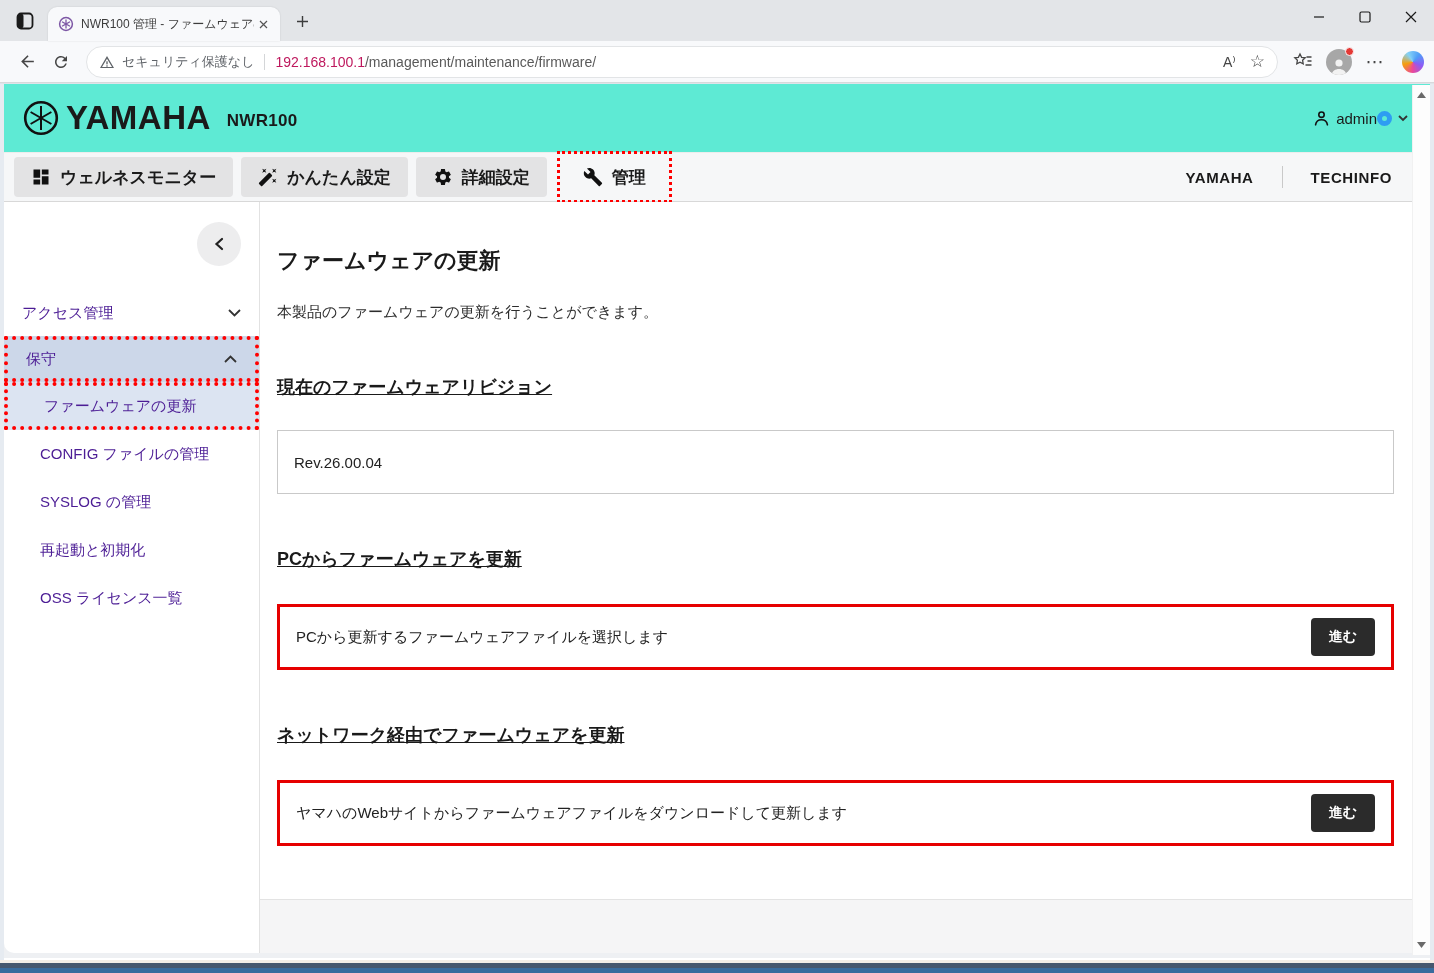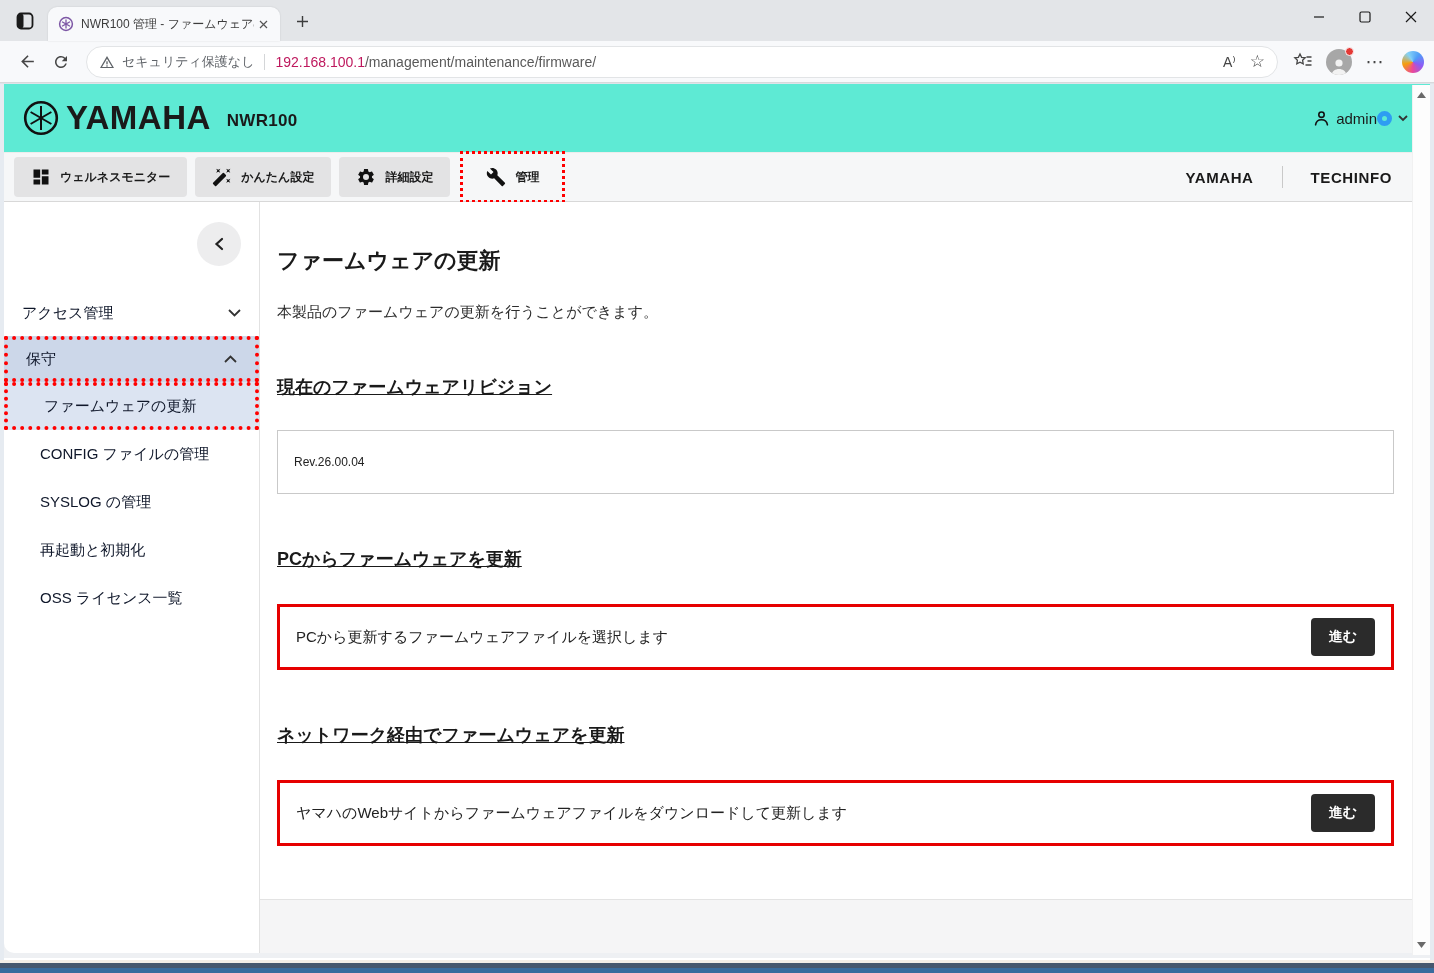--- a/index.html
+++ b/index.html
@@ -50,42 +50,42 @@
   .site-header { height:68px; display:flex; align-items:center; padding:0 22px 0 18px; background:#5eead4; }
   .brand { display:flex; align-items:center; }
   .brand-text { font-size:33px; font-weight:800; letter-spacing:.5px; margin-left:6px; font-stretch:condensed; }
   .model { font-size:17px; font-weight:700; margin:6px 0 0 16px; letter-spacing:.3px; }
   .header-right { margin-left:auto; display:flex; align-items:center; }
   .admin-label { font-size:15px; margin:0 0 0 5px; }
   .admin-ring { width:15px; height:15px; border:5px solid #2e9df2; border-radius:50%; }
   .caret { margin-left:6px; }
 
   .nav { height:50px; background:#f6f7f8; border-top:1px solid #ededed; border-bottom:1px solid #d8d8d8; display:flex; align-items:center; padding:0 10px; }
-  .nav-btn { display:flex; align-items:center; gap:9px; background:#e3e3e4; border-radius:4px; height:40px; padding:0 17px; font-size:12px; font-weight:700; margin-right:8px; cursor:pointer; }
+  .nav-btn { display:flex; align-items:center; gap:9px; background:#e3e3e4; border-radius:4px; height:40px; padding:0 17px; font-size:17px; font-weight:700; margin-right:8px; cursor:pointer; }
   .manage-wrap { border:3px dotted #ff0000; padding:2px 6px; margin-left:2px; height:52px; display:flex; align-items:center; }
   .nav-btn.active { background:transparent; margin:0; }
   .nav-right { margin-left:auto; display:flex; align-items:center; }
   .nav-link { font-size:15px; font-weight:700; letter-spacing:.6px; padding:0 28px; cursor:pointer; }
   .nav-sep { width:1px; height:22px; background:#c9c9c9; }
 
   .body-row { display:flex; height:calc(100% - 120px); background:#eef0f3; }
   .sidebar { width:256px; background:#fff; border-right:1px solid #e2e2e2; position:relative; height:calc(100% - 5px); border-radius:0 0 0 10px; }
   .collapse-btn { position:absolute; top:20px; right:18px; width:44px; height:44px; border-radius:50%; background:#ededee; display:flex; align-items:center; justify-content:center; cursor:pointer; }
   .side-menu { position:absolute; top:88px; left:0; right:0; }
-  .side-row { height:46px; display:flex; align-items:center; justify-content:space-between; padding:0 18px; font-size:15px; color:#0f172a; cursor:pointer; }
+  .side-row { height:46px; display:flex; align-items:center; justify-content:space-between; padding:0 18px; font-size:15px; color:#4c1d95; cursor:pointer; }
   .side-row.group-open { background:#ccd7e9; border:4px dotted #ff0000;gap:16px; }
   .side-row.child { padding-left:36px; height:48px; }
   .side-row.child.selected { background:#dce4f2; border:4px dotted #ff0000; }
 
   .main-wrap { flex:1; height:calc(100% - 5px); margin-right:18px; background:#f5f5f6; border-top:none; display:flex; flex-direction:column; }
   .main-content { background:#fff; padding:0 18px 0 17px; height:698px; border-bottom:1px solid #e3e3e3; }
   .page-title { font-size:22px; font-weight:700; margin:44px 0 0; }
   .page-desc { font-size:15px; color:#2d2d2d; margin:27px 0 0; }
   .sec-heading { font-size:18px; font-weight:700; margin:53px 0 0;text-decoration:underline; }
-  .rev-box { margin-top:31px; height:64px; border:1px solid #c9c9c9; display:flex; align-items:center; padding-left:16px; font-size:12px; color:#222; }
+  .rev-box { margin-top:31px; height:64px; border:1px solid #c9c9c9; display:flex; align-items:center; padding-left:16px; font-size:15px; color:#222; }
   .action-row { margin-top:33px; height:66px; border:3px solid #e60000; display:flex; align-items:center; background:#fff; }
   .action-text { font-size:15px; color:#222; padding-left:16px; }
   .go-btn { margin-left:auto; margin-right:16px; background:#2b2b2b; color:#fff; border:none; border-radius:4px; font-size:14px; font-weight:700; padding:10px 18px; cursor:pointer; font-family:inherit; }
   .main-footer { flex:1; background:#f5f5f6; }
 
   
   .scrollbar { position:absolute; top:1px; right:0; bottom:5px; width:18px; background:#fdfdfd; border-left:1px solid #f1f1f1; }
   .sb-arrow { position:absolute; left:0; right:0; height:16px; display:flex; align-items:center; justify-content:center; cursor:pointer; }
   .sb-up { top:2px; } .sb-down { bottom:2px; }
 </style>

